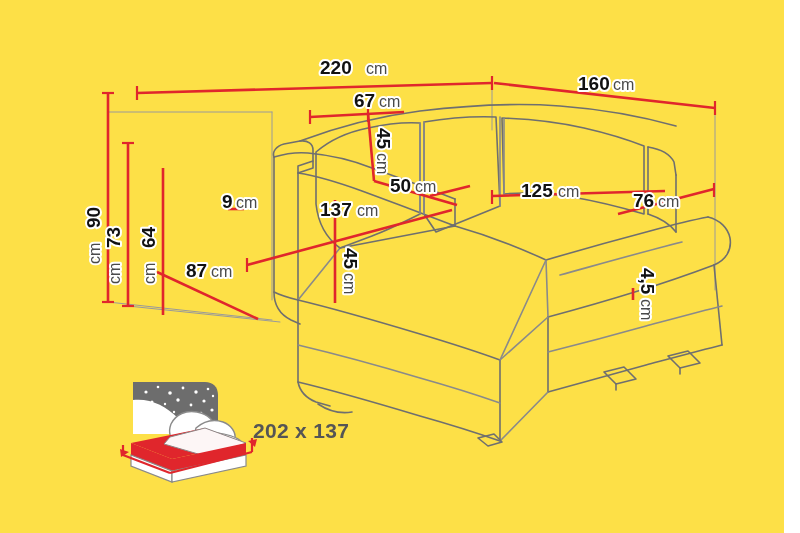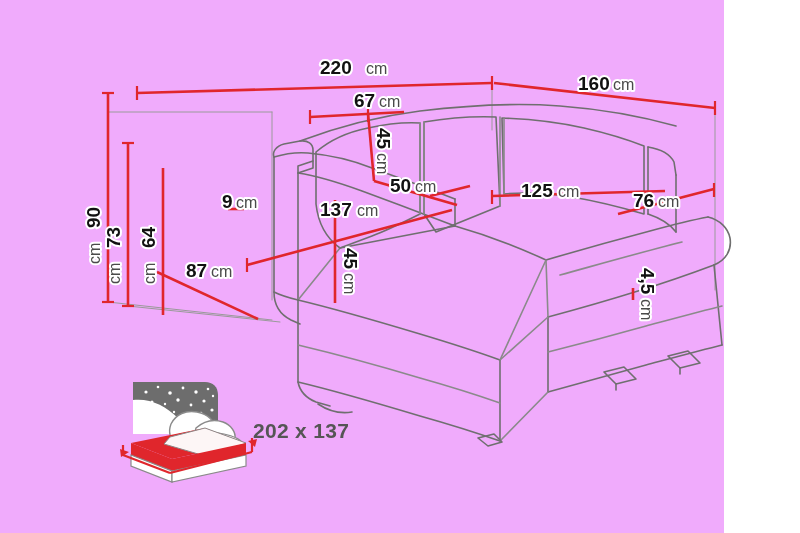--- a/index.html
+++ b/index.html
@@ -12,23 +12,23 @@
     width: 800px;
     height: 533px;
     font-family: "Liberation Sans", sans-serif;
     overflow: hidden;
     position: relative;
   }
   #diagram-root {
     position: absolute;
     left: 0;
     top: 0;
-    width: 724px;
+    width: 784px;
     height: 533px;
-    background: #f0abfc;
+    background: #fde047;
   }
   svg.canvas {
     position: absolute;
     left: 0;
     top: 0;
     width: 800px;
     height: 533px;
     display: block;
   }
   .dim-label {

